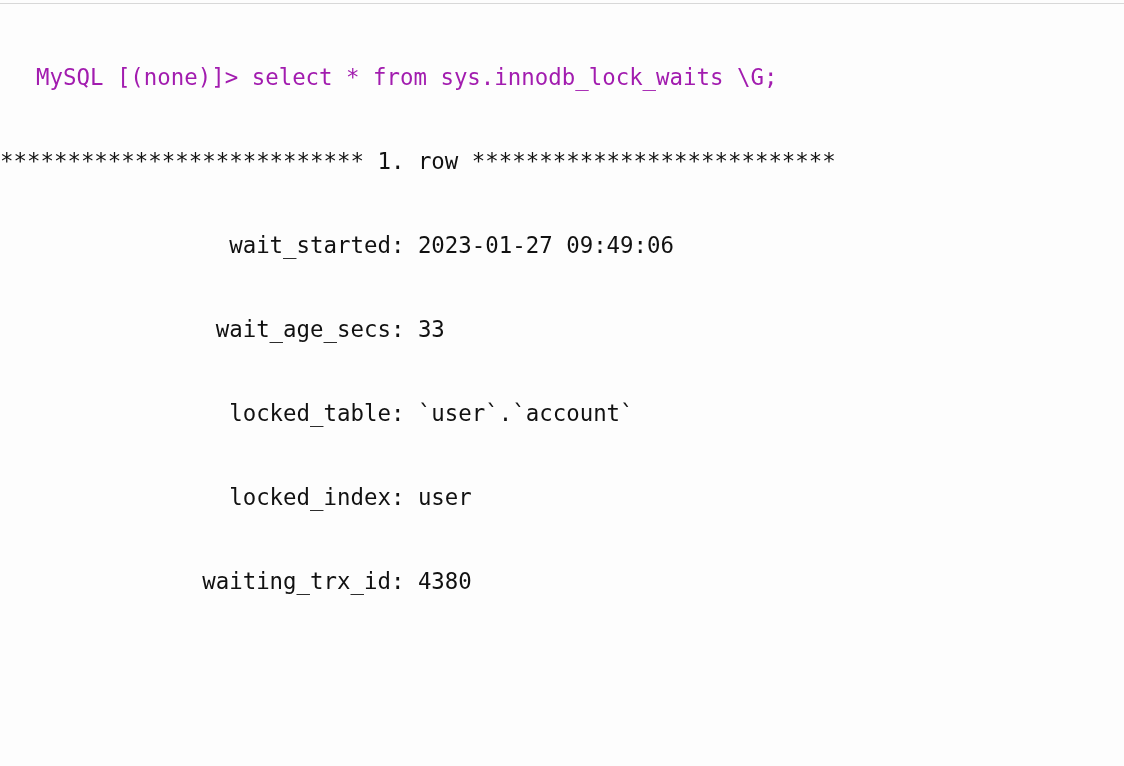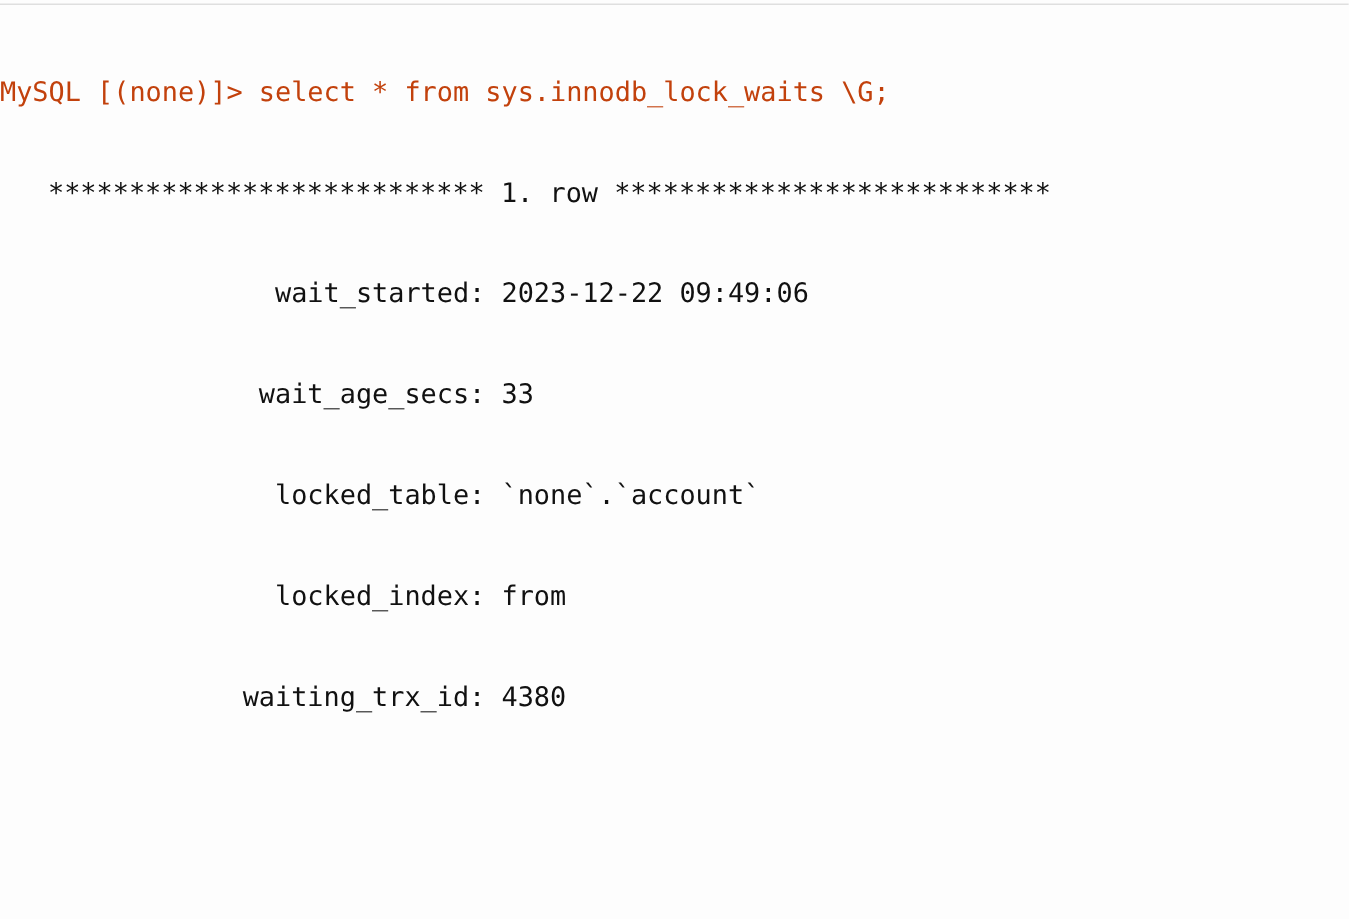--- a/index.html
+++ b/index.html
@@ -43,35 +43,35 @@
   }
   .line {
     display: block;
     white-space: pre;
     height: 28px;
     line-height: 28px;
     font-family: "DejaVu Sans Mono", "Liberation Mono", monospace;
     font-size: 22.4px;
     color: #111111;
   }
-  .line.sep { letter-spacing: 0px; padding-left: 40px; }
-  .prompt-line { color: #c2410c; }
+  .line.sep { letter-spacing: 0px; }
+  .prompt-line { color: #a21caf; margin-left: 36px; }
 </style>
 </head>
 <body>
 
 <div id="terminal">
   <div id="window-top-edge"></div>
   <div id="screen">
     <span class="line prompt-line">MySQL [(none)]&gt; select * from sys.innodb_lock_waits \G;</span>
     <span class="line sep">*************************** 1. row ***************************</span>
-    <span class="line">                 wait_started: 2023-12-22 09:49:06</span>
+    <span class="line">                 wait_started: 2023-01-27 09:49:06</span>
     <span class="line">                wait_age_secs: 33</span>
-    <span class="line">                 locked_table: `none`.`account`</span>
-    <span class="line">                 locked_index: from</span>
+    <span class="line">                 locked_table: `user`.`account`</span>
+    <span class="line">                 locked_index: user</span>
     <span class="line">               waiting_trx_id: 4380</span>
     
     
     
     
     
     
     
     
     

